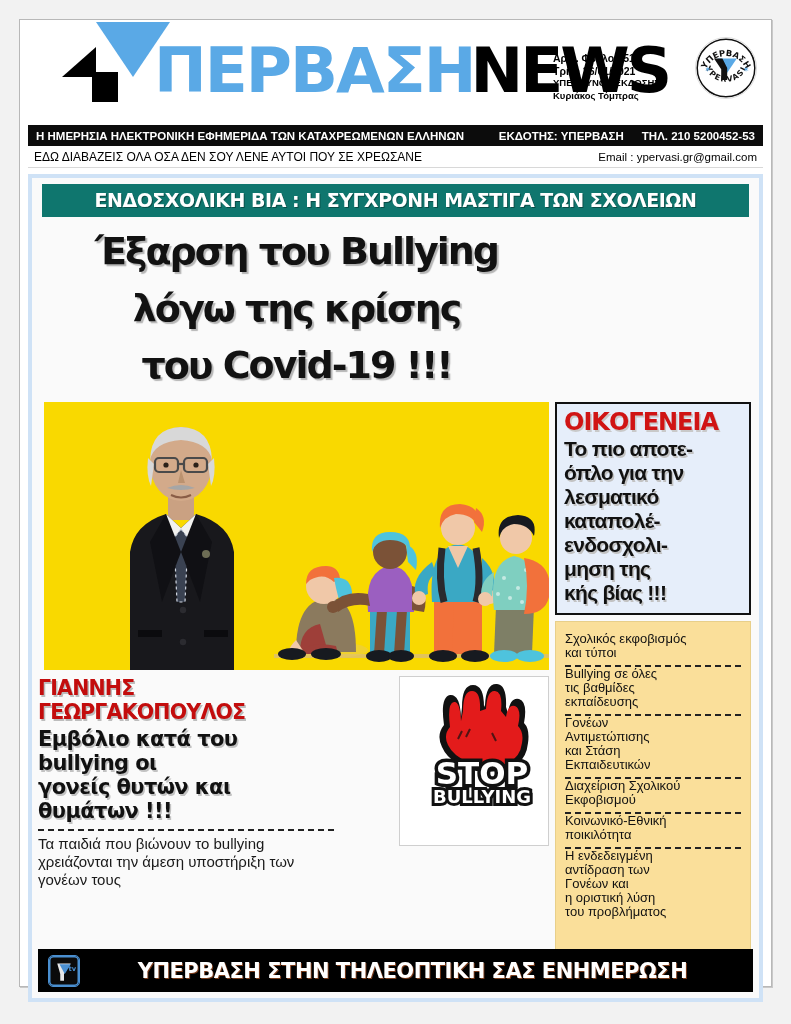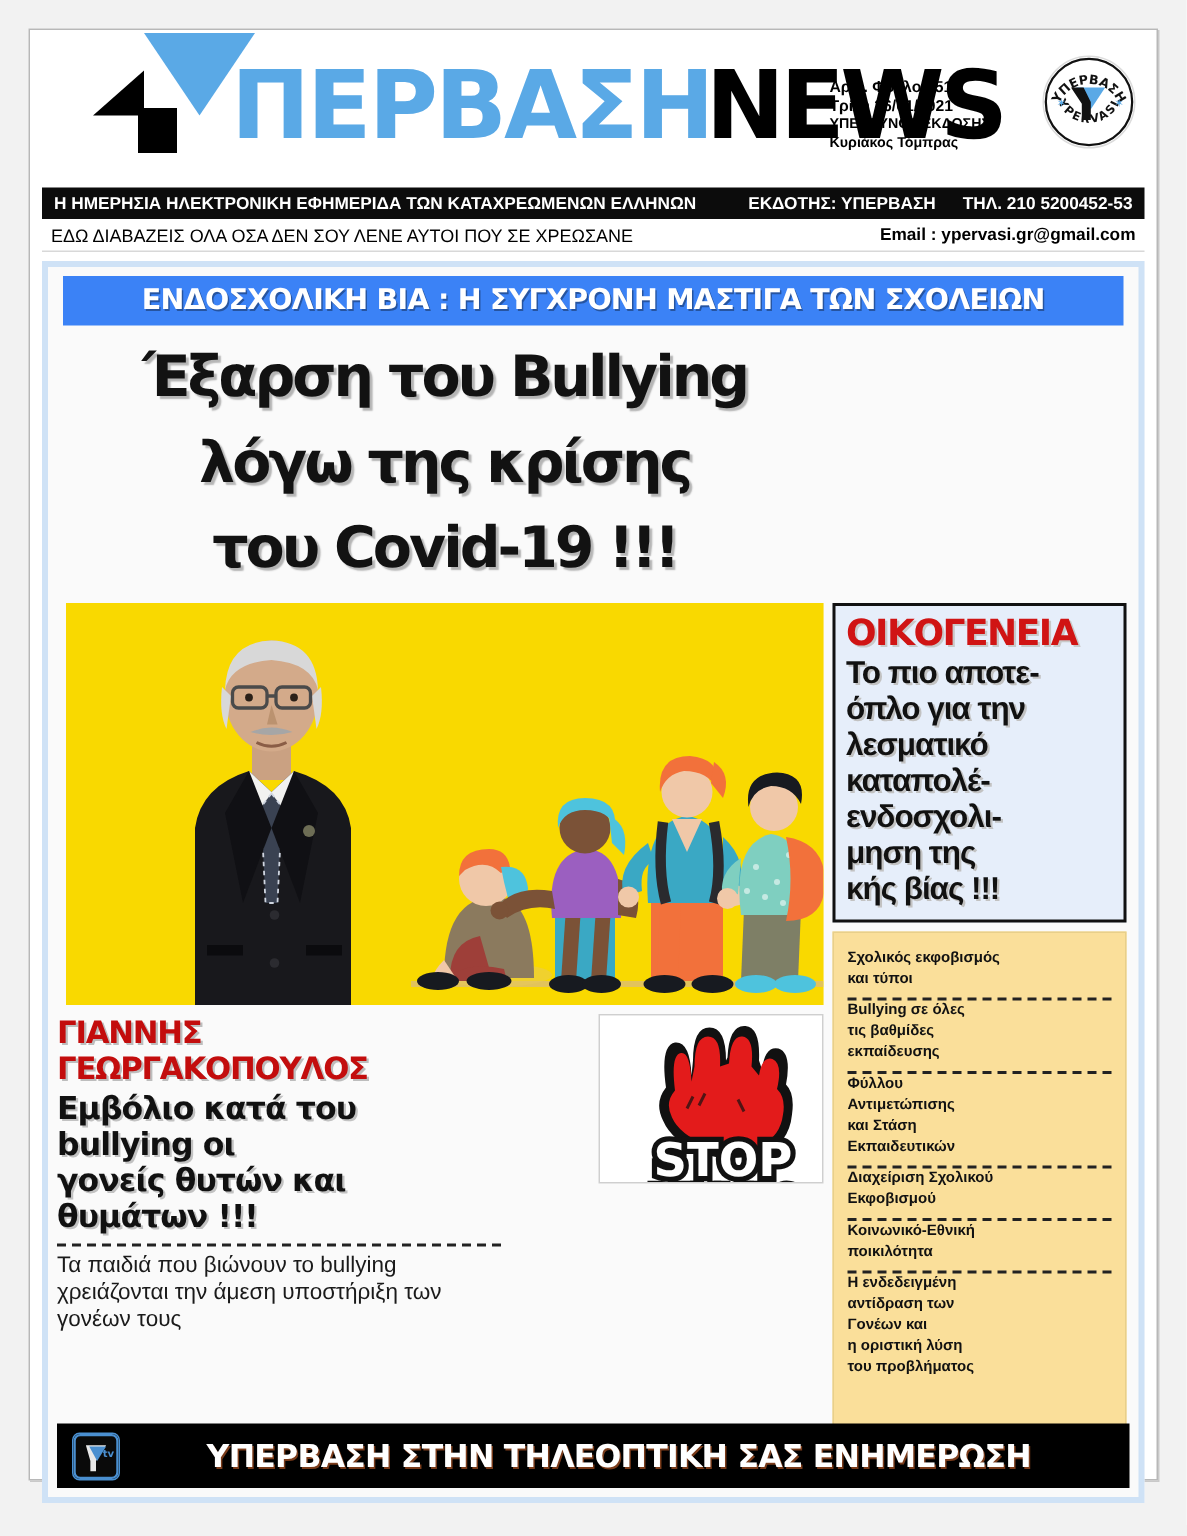--- a/index.html
+++ b/index.html
@@ -121,35 +121,35 @@
 
   #strap-white {
     margin: 0 8px;
     height: 22px;
     display: flex;
     align-items: center;
     font-size: 12px;
     padding: 0 6px;
     border-bottom: 1px solid #d8d8d8;
   }
-  #strap-white .e { margin-left: auto; font-weight: bold; font-size: 11.5px; }
+  #strap-white .e { margin-left: auto; font-weight: normal; font-size: 11.5px; }
 
   
   #body-frame {
     margin: 6px 8px 8px 8px;
     border: 4px solid #cfe2f6;
     background: #fafafa;
     padding: 6px;
     height: 828px;
     position: relative;
   }
 
   
   #kicker {
-    background: #3b82f6;
+    background: #0f766e;
     color: #fff;
     text-align: center;
     font-family: "DejaVu Sans", sans-serif;
     font-weight: bold;
     font-size: 19px;
     letter-spacing: -0.5px;
     padding: 5px 0 6px 0;
     margin: 0 4px;
     text-shadow: 1px 1px 0 rgba(0,0,0,0.35);
   }
@@ -212,22 +212,22 @@
 
   
   #topic-list {
     margin-top: 6px;
     background: #fadf9a;
     border: 1px solid #e8cf8a;
     padding: 10px 9px 12px 9px;
     height: 341px;
   }
   .topic {
-    font-size: 10px;
-    font-weight: bold;
+    font-size: 13px;
+    font-weight: normal;
     line-height: 14px;
     color: #111;
     padding-bottom: 5px;
   }
   .dash-sep {
     border-top: 2px dashed #222;
     margin: 0 0 0 0;
     height: 0;
   }
 
@@ -255,21 +255,21 @@
   #art-sep { border-top: 2px dashed #222; margin: 6px 0 4px 0; }
   #art-body {
     font-size: 15px;
     line-height: 18px;
     color: #1a1a1a;
   }
 
   
   #stop-box {
     width: 165px;
-    height: 113px;
+    height: 170px;
     border: 1px solid #cfcfcf;
     background: #fff;
     position: relative;
     overflow: hidden;
     margin-left: 40px;
   }
 
   
   #tv-banner {
     position: absolute;
@@ -540,21 +540,21 @@
               <div>και τύποι</div>
             </div>
             <div class="dash-sep"></div>
             <div class="topic">
               <div>Bullying σε όλες</div>
               <div>τις βαθμίδες</div>
               <div>εκπαίδευσης</div>
             </div>
             <div class="dash-sep"></div>
             <div class="topic">
-              <div>Φύλλου</div>
+              <div>Γονέων</div>
               <div>Αντιμετώπισης</div>
               <div>και Στάση</div>
               <div>Εκπαιδευτικών</div>
             </div>
             <div class="dash-sep"></div>
             <div class="topic">
               <div>Διαχείριση Σχολικού</div>
               <div>Εκφοβισμού</div>
             </div>
             <div class="dash-sep"></div>

